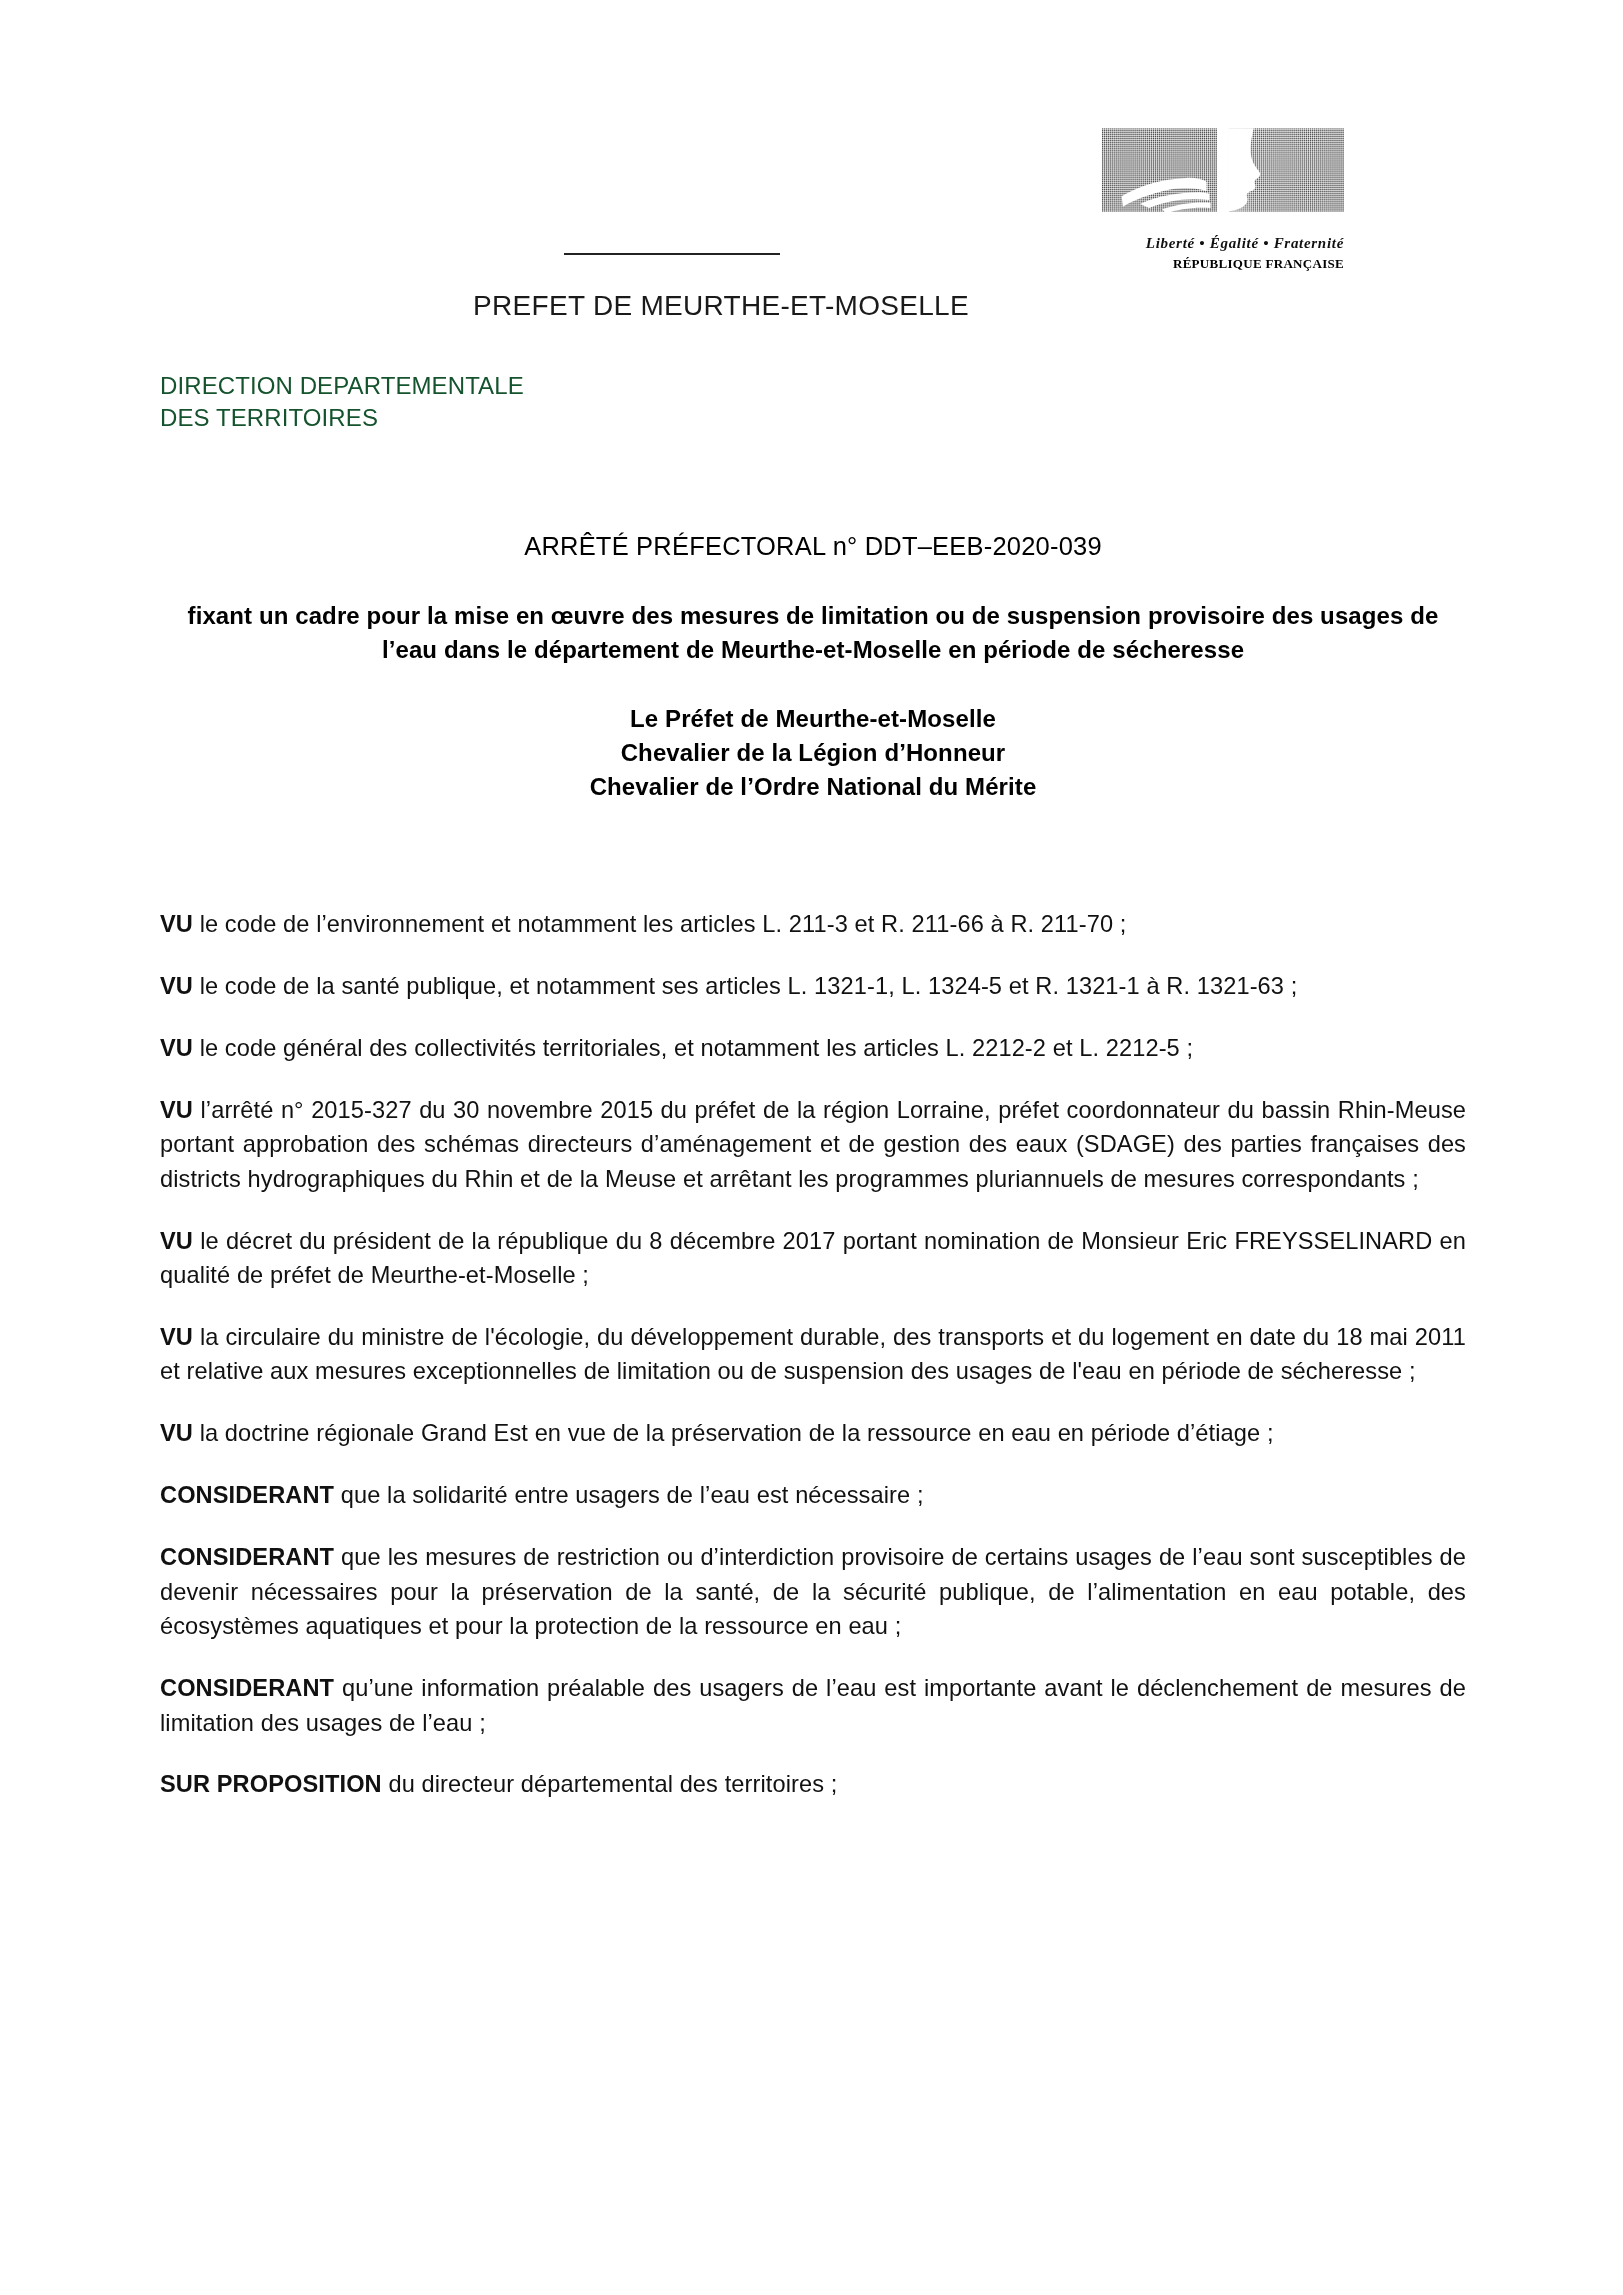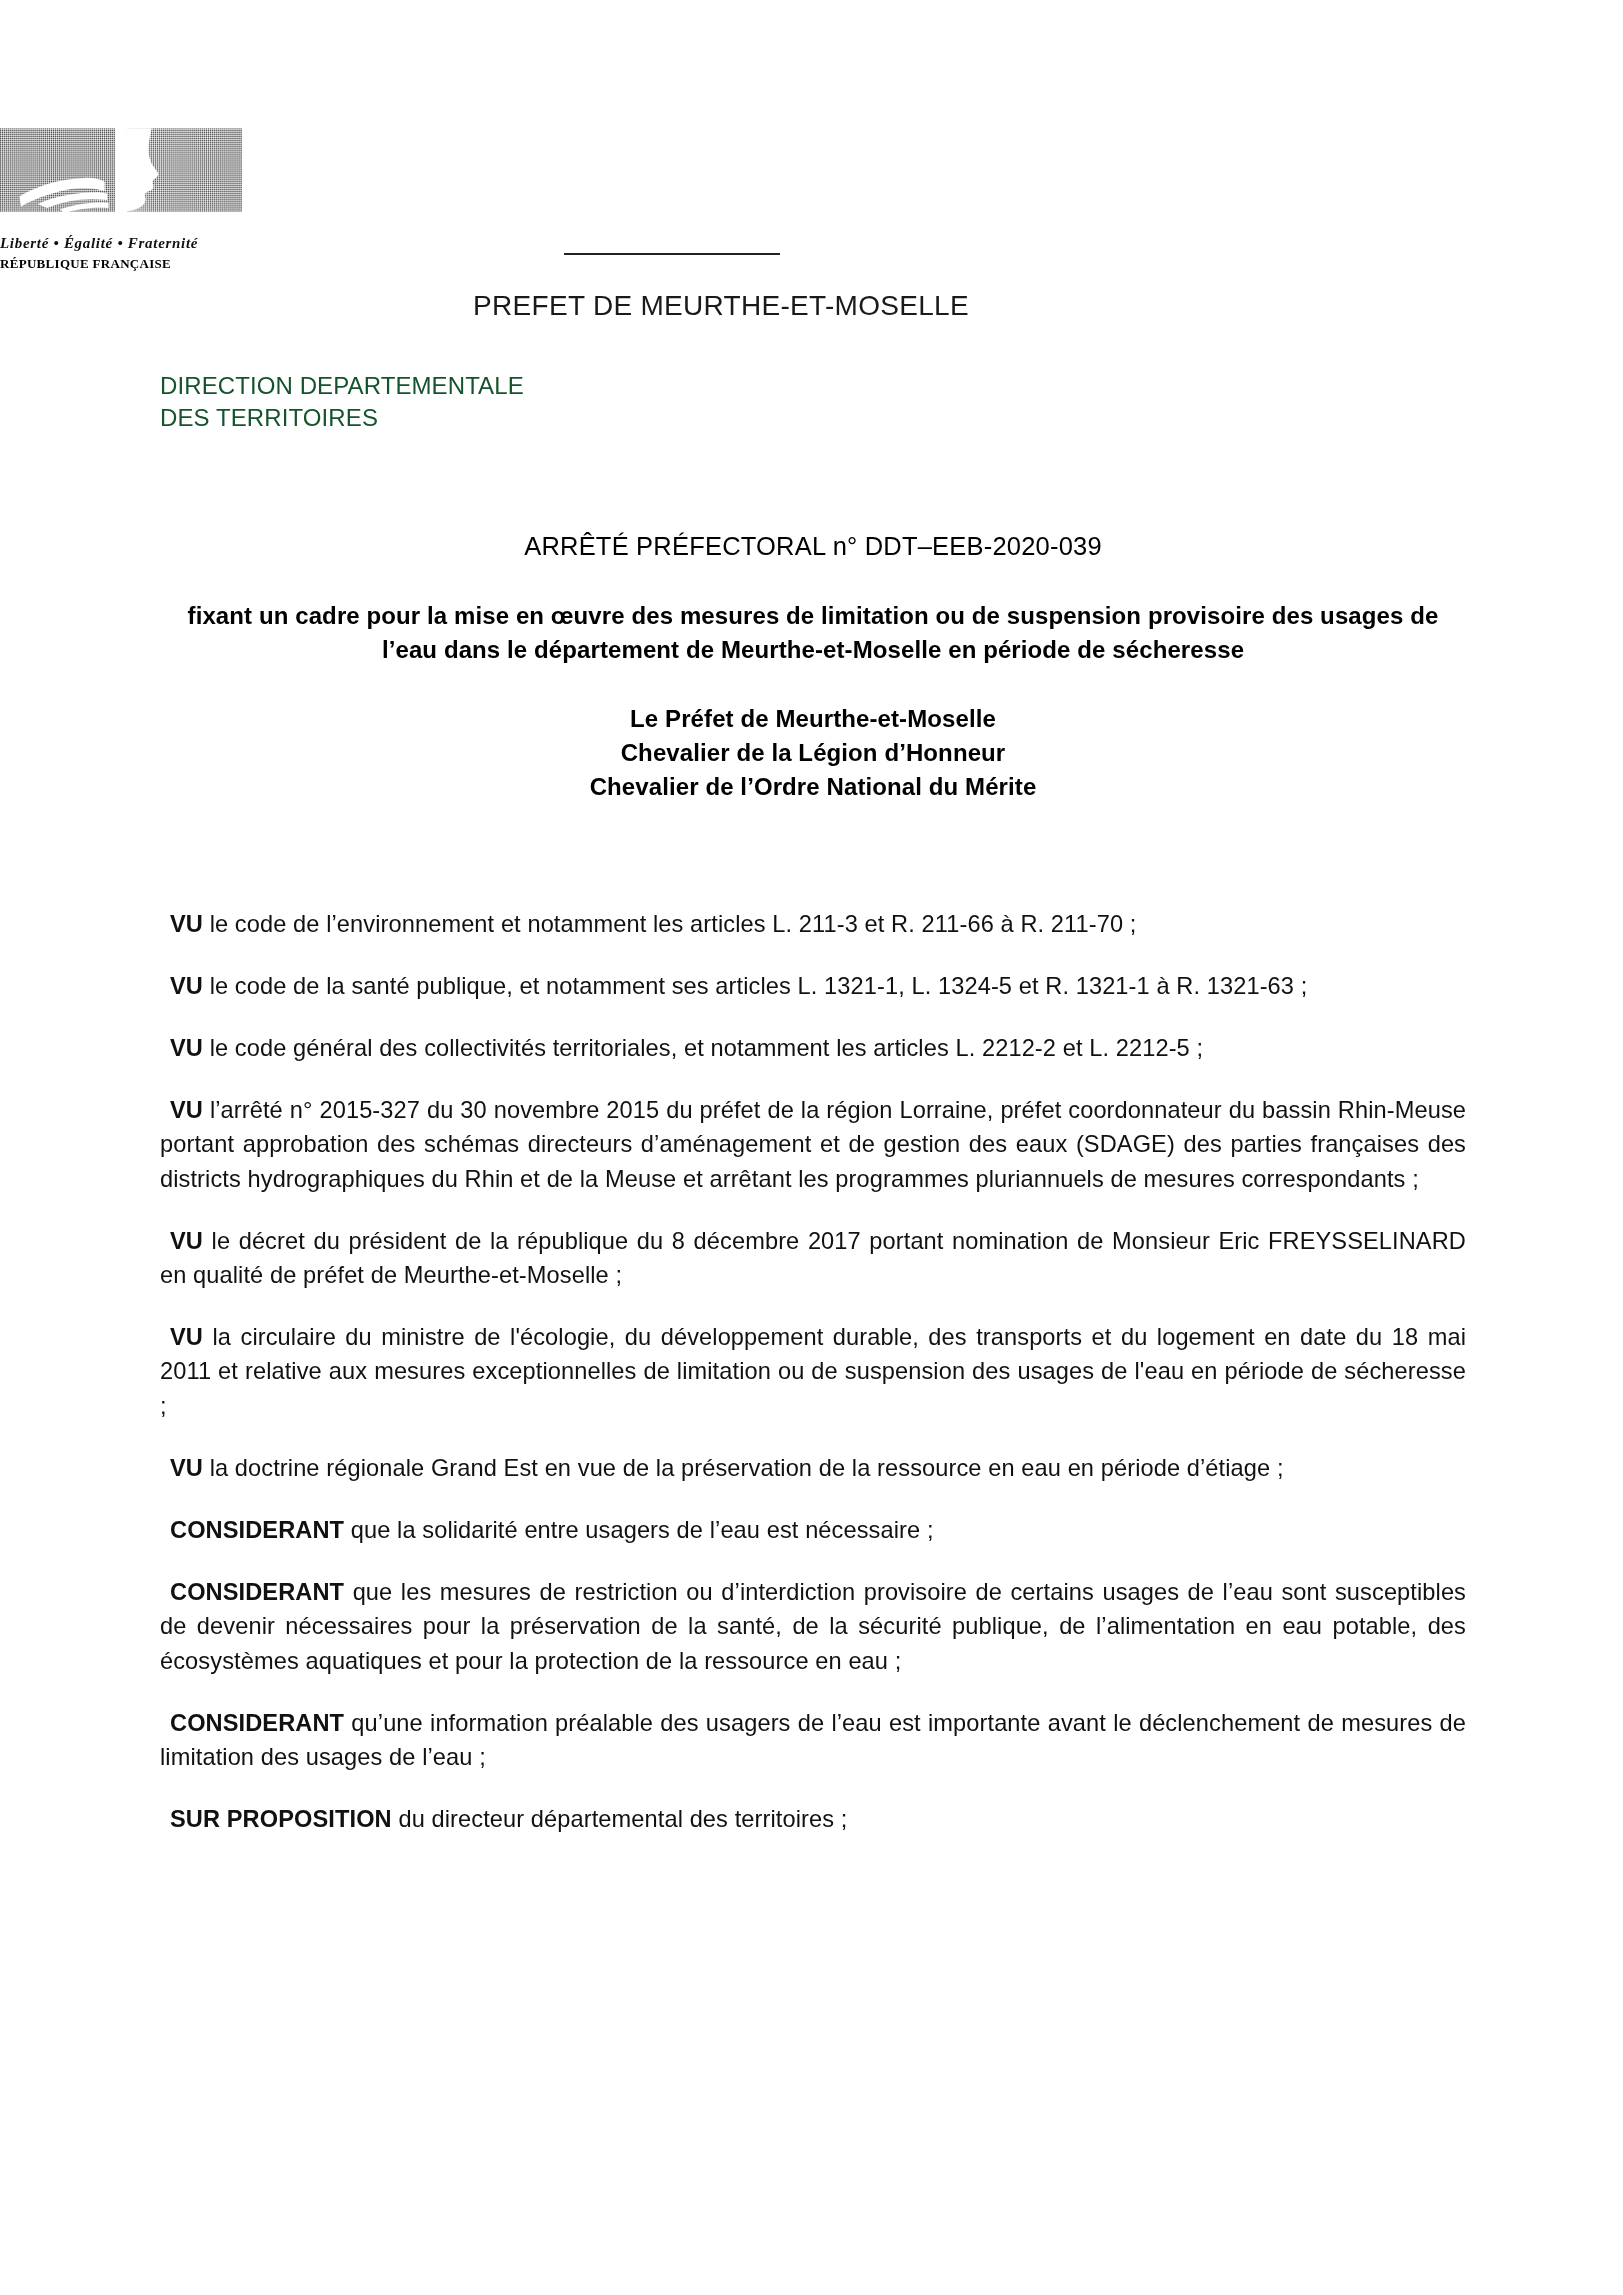--- a/index.html
+++ b/index.html
@@ -18,21 +18,21 @@
     box-sizing: border-box;
     overflow: hidden;
   }
 
   
   .emblem-block {
     position: absolute;
     top: 128px;
     left: 0;
     width: 1344px;
-    text-align: left;
+    text-align: right;
   }
   .emblem-art {
     display: inline-block;
     width: 242px;
     height: 105px;
     position: relative;
   }
   .emblem-art svg { display: block; }
 
   .emblem-motto {
@@ -123,21 +123,20 @@
     font-size: 23.6px;
     line-height: 1.46;
     text-align: justify;
     margin: 0 0 27.5px 0;
     letter-spacing: 0.1px;
     color: #111111;
   }
   .clause:last-child { margin-bottom: 0; }
   .clause .kw {
     font-weight: bold;
-    margin-left: 10px;
   }
 </style>
 </head>
 <body>
 
 <div class="page">
 
   <div class="emblem-block">
     <div class="emblem-art">
       <svg viewBox="0 0 370 160" width="242" height="105" aria-hidden="true">

